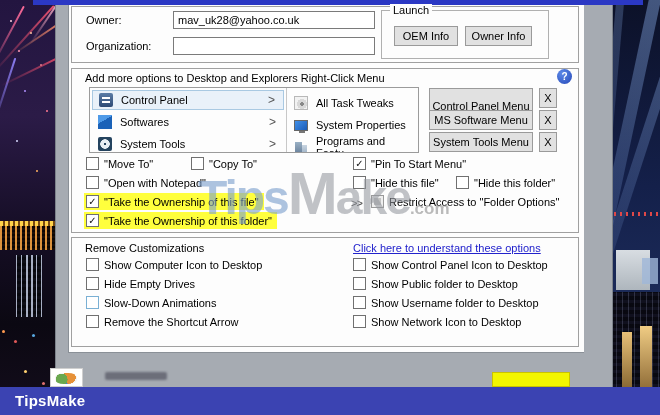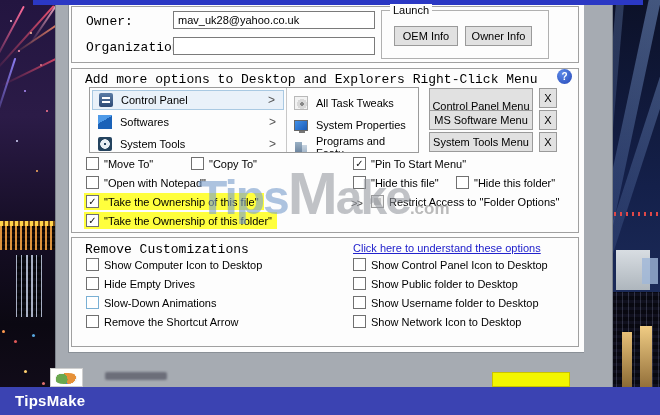--- a/index.html
+++ b/index.html
@@ -47,21 +47,21 @@
   .gold1{left:12px;top:332px;width:10px;height:55px;background:linear-gradient(#e8c078,#8a6a34);}
   .gold2{left:30px;top:326px;width:12px;height:61px;background:linear-gradient(#f0cc84,#93703a);}
 
   .top-strip{left:33px;top:0;width:610px;height:5px;background:#2b38c4;}
 
   
   .win{left:55px;top:5px;width:556px;height:382px;background:#a6abb2;border-left:1px solid #7d838b;border-right:1px solid #7d838b;}
   .panel{left:68px;top:5px;width:515px;height:347px;background:#fdfdfd;border-left:1px solid #8a9097;border-bottom:1px solid #8a9097;}
 
   .groupbox{position:absolute;border:1px solid #a0a0a0;background:transparent;}
-  .glabel{position:absolute;font-size:13px;color:#000;white-space:nowrap;font-family:Liberation Mono, monospace;}
+  .glabel{position:absolute;font-size:11px;color:#000;white-space:nowrap;}
 
   .tinput{position:absolute;height:18px;border:1px solid #7a7a7a;background:#fff;
     font-family:"Liberation Sans",sans-serif;font-size:11px;padding:0 4px;box-sizing:border-box;}
 
   .fieldset{position:absolute;border:1px solid #b0b0b0;}
   .legend{position:absolute;top:-7px;left:8px;background:#fdfdfd;padding:0 3px;font-size:11px;}
 
   .wbtn{position:absolute;background:#e1e1e1;border:1px solid #9a9a9a;font-family:"Liberation Sans",sans-serif;
     font-size:11px;color:#000;text-align:center;box-sizing:border-box;padding:0;line-height:18px;cursor:default;}
 

